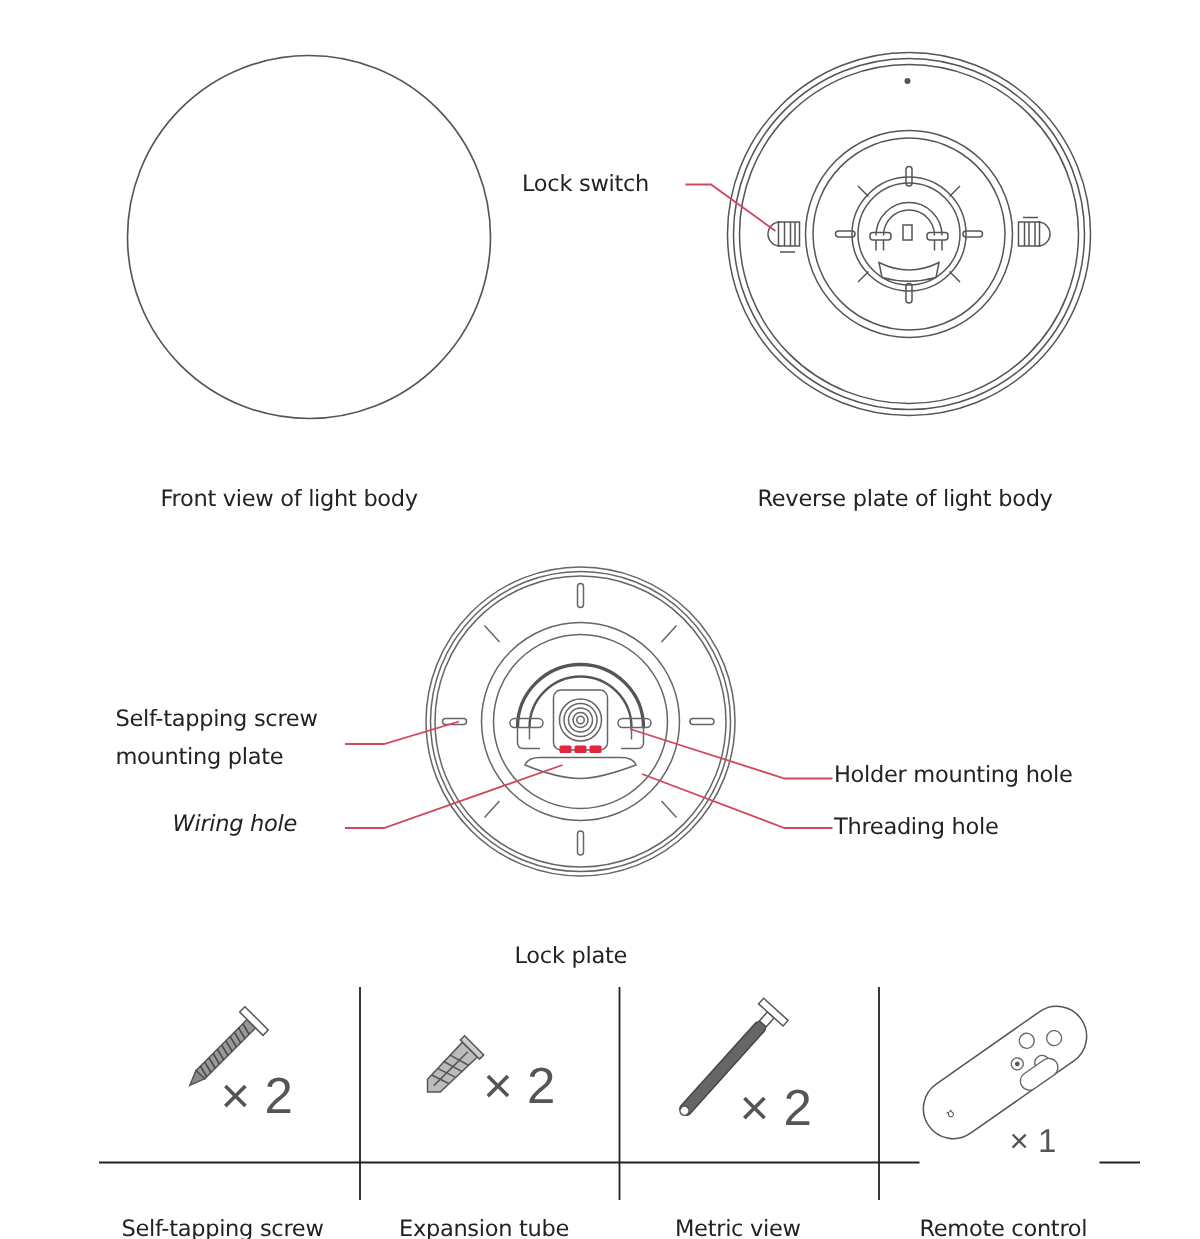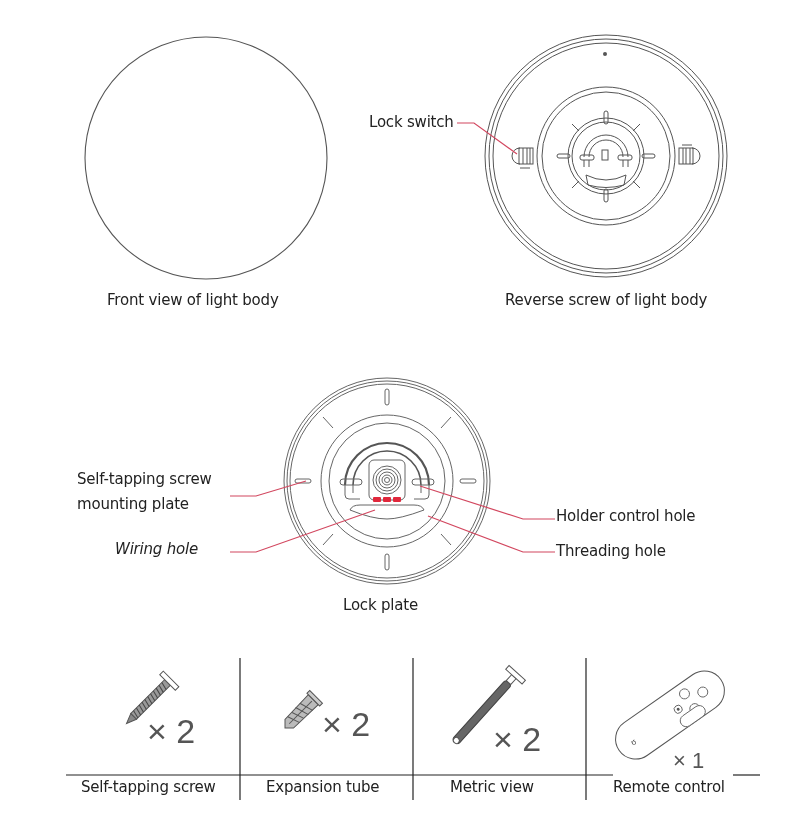--- a/index.html
+++ b/index.html
@@ -1,19 +1,19 @@
 <!DOCTYPE html>
 <html><head>
   <meta charset="utf-8">
   <style>
     html, body { margin: 0; padding: 0; background: #ffffff; }
     body { width: 800px; height: 826px; position: relative; overflow: hidden;
            font-family: "DejaVu Sans", sans-serif; color: #222; }
     .abs { position: absolute; }
-    .caption { font-size: 15px; color: #222; white-space: nowrap; letter-spacing: -0.2px; }
+    .caption { font-size: 15px; color: #222; white-space: nowrap; letter-spacing: -0.2px; margin-top: 32px; }
     .label { font-size: 15px; color: #222; white-space: nowrap; line-height: 24px; letter-spacing: -0.2px; }
     svg { position: absolute; left: 0; top: 0; overflow: visible; }
     .qty { font-family: "Liberation Sans", sans-serif; color: #555; }
   </style>
 </head>
 <body>
 
 <svg width="800" height="826">
   <circle cx="206" cy="158" r="121" fill="none" stroke="#555" stroke-width="1.1"></circle>
 </svg>
@@ -58,22 +58,22 @@
     <path d="M692 148 A8 8 0 0 1 692 164"></path>
     <rect x="679" y="148" width="14" height="16"></rect>
     <line x1="683" y1="148" x2="683" y2="164"></line>
     <line x1="686" y1="148" x2="686" y2="164"></line>
     <line x1="690" y1="148" x2="690" y2="164"></line>
     <line x1="682" y1="145" x2="692" y2="145"></line>
   </g>
   <circle cx="605" cy="54" r="2" fill="#555"></circle>
   <polyline points="457,123 474,123 517,154" fill="none" stroke="#d2475f" stroke-width="1.2"></polyline>
 </svg>
-<div class="abs label" style="left:348px; top:110px;margin-left:21px;">Lock switch</div>
-<div class="abs caption" style="left:505px; top:291px;">Reverse screw of light body</div>
+<div class="abs label" style="left:348px; top:110px;">Lock switch</div>
+<div class="abs caption" style="left:505px; top:291px;">Reverse plate of light body</div>
 
 <svg width="800" height="826">
   <g fill="none" stroke="#666" stroke-width="1">
     <circle cx="387" cy="481" r="103"></circle>
     <circle cx="387" cy="481" r="100"></circle>
     <circle cx="387" cy="481" r="97"></circle>
     <circle cx="387" cy="481" r="66"></circle>
     <circle cx="387" cy="481" r="58"></circle>
 
     <rect x="385" y="389" width="4" height="16" rx="2"></rect>
@@ -111,21 +111,21 @@
   <g fill="none" stroke="#d2475f" stroke-width="1.2">
     <polyline points="230,496 256,496 306,481"></polyline>
     <polyline points="230,552 256,552 375,510"></polyline>
     <polyline points="555,519 523,519 420,486"></polyline>
     <polyline points="555,552 523,552 428,516"></polyline>
   </g>
 </svg>
 <div class="abs label" style="left:77px; top:467px;">Self-tapping screw</div>
 <div class="abs label" style="left:77px; top:492px;">mounting plate</div>
 <div class="abs label" style="left:115px; top:537px;font-style:italic;">Wiring hole</div>
-<div class="abs label" style="left:556px; top:504px;">Holder control hole</div>
+<div class="abs label" style="left:556px; top:504px;">Holder mounting hole</div>
 <div class="abs label" style="left:556px; top:539px;">Threading hole</div>
 <div class="abs caption" style="left:343px; top:596px;">Lock plate</div>
 
 <svg width="800" height="826">
   <g stroke="#222" stroke-width="1.2">
     <line x1="66" y1="775" x2="613" y2="775"></line>
     <line x1="733" y1="775" x2="760" y2="775"></line>
     <line x1="240" y1="658" x2="240" y2="800"></line>
     <line x1="413" y1="658" x2="413" y2="800"></line>
     <line x1="586" y1="658" x2="586" y2="800"></line>

